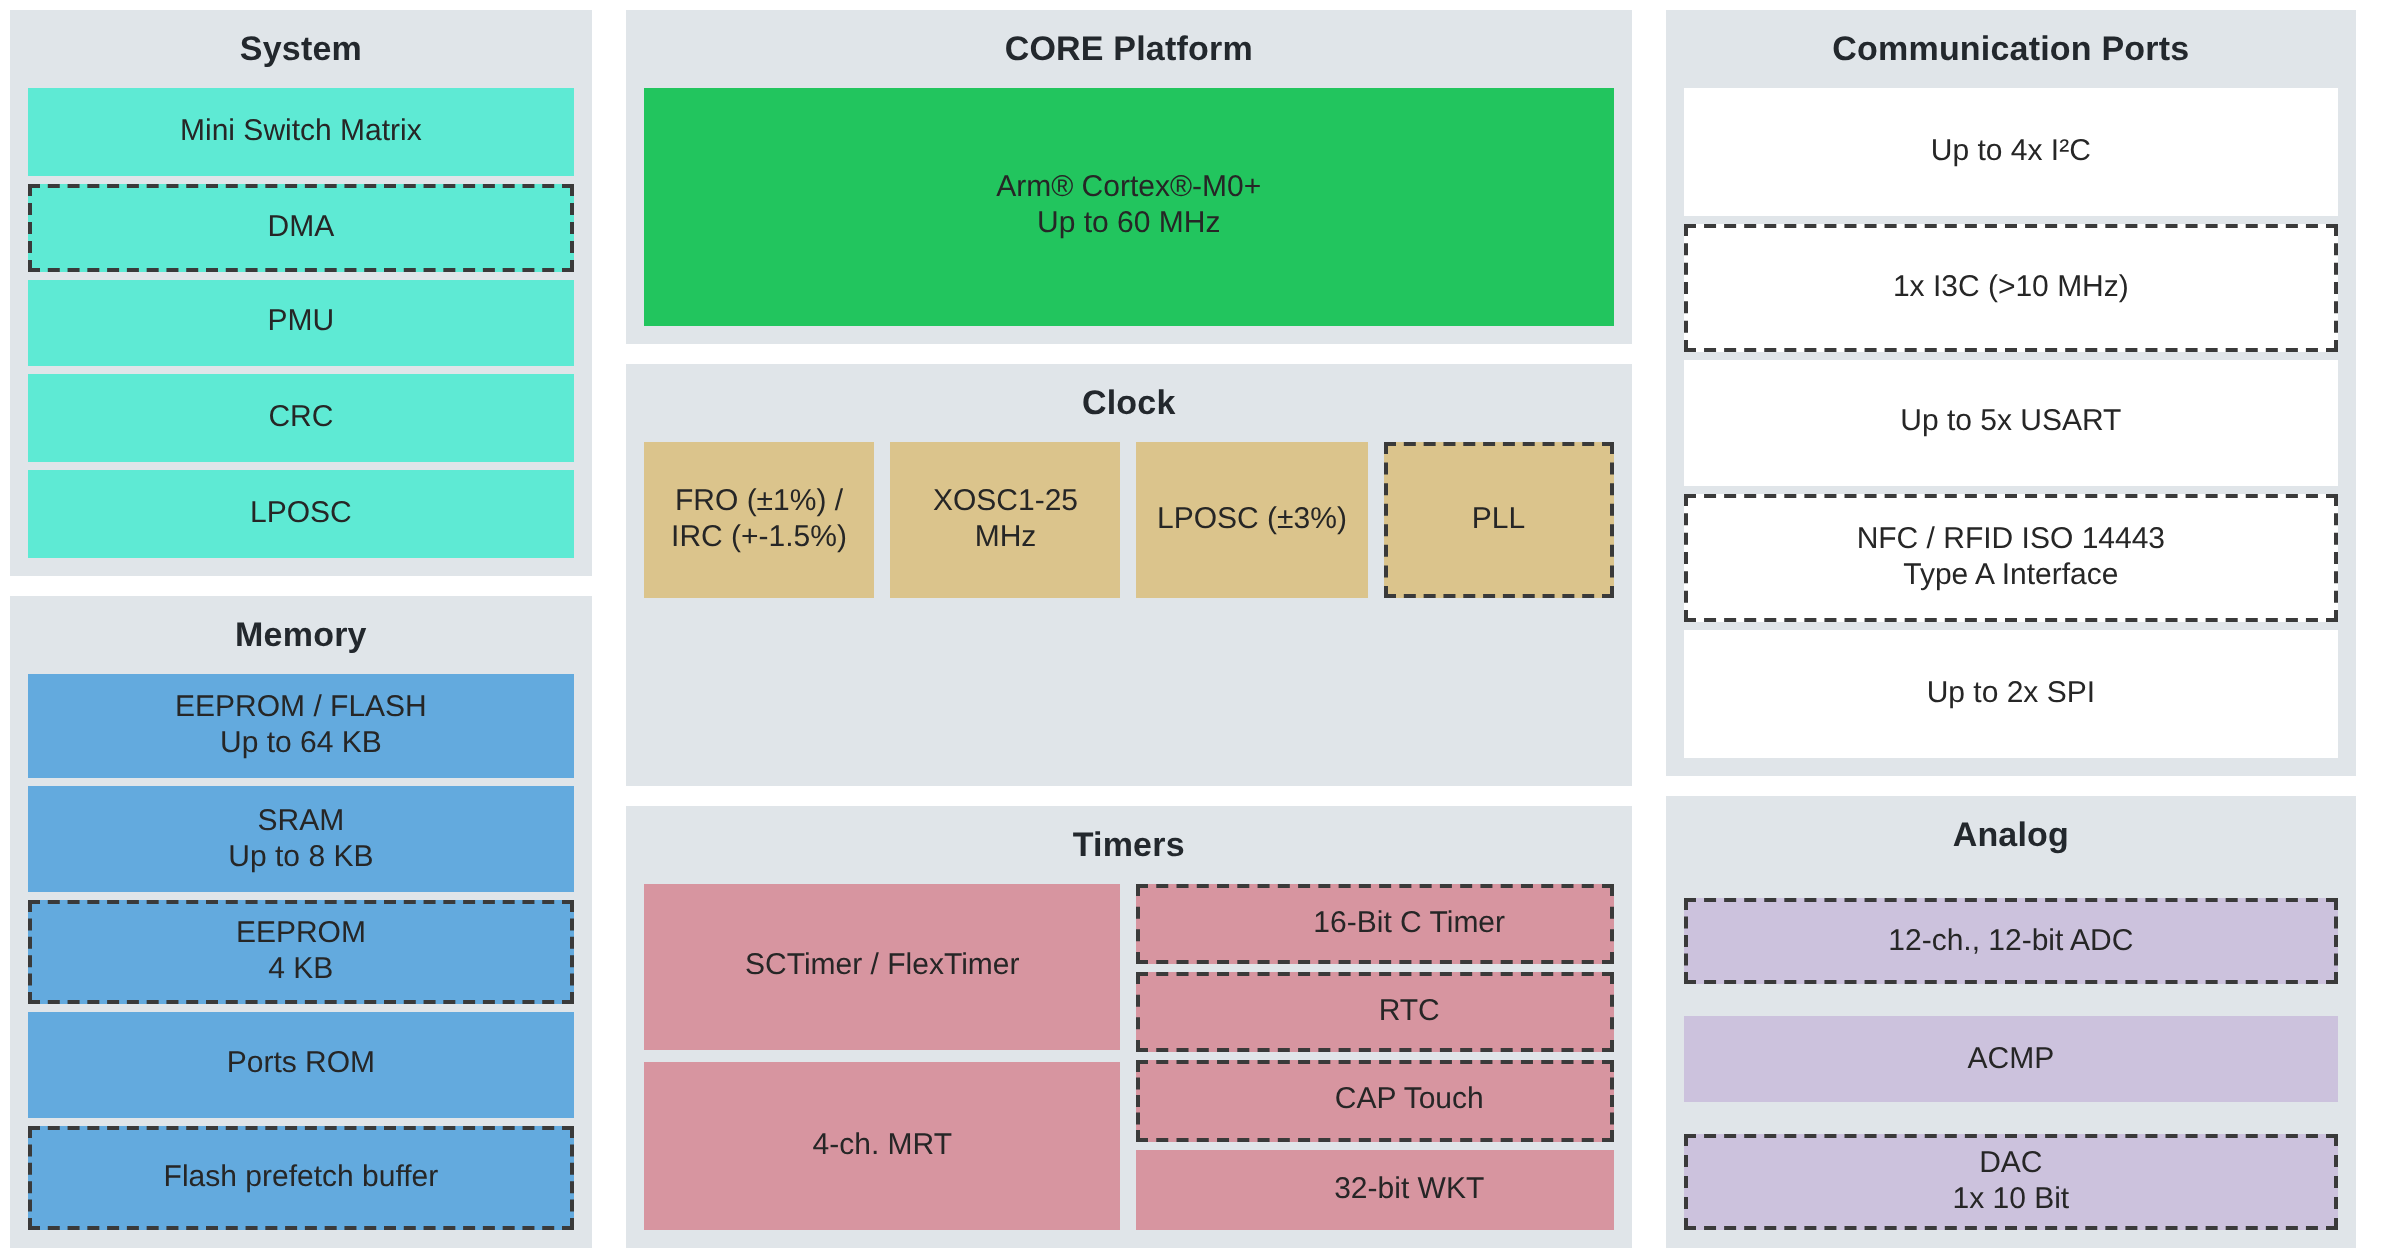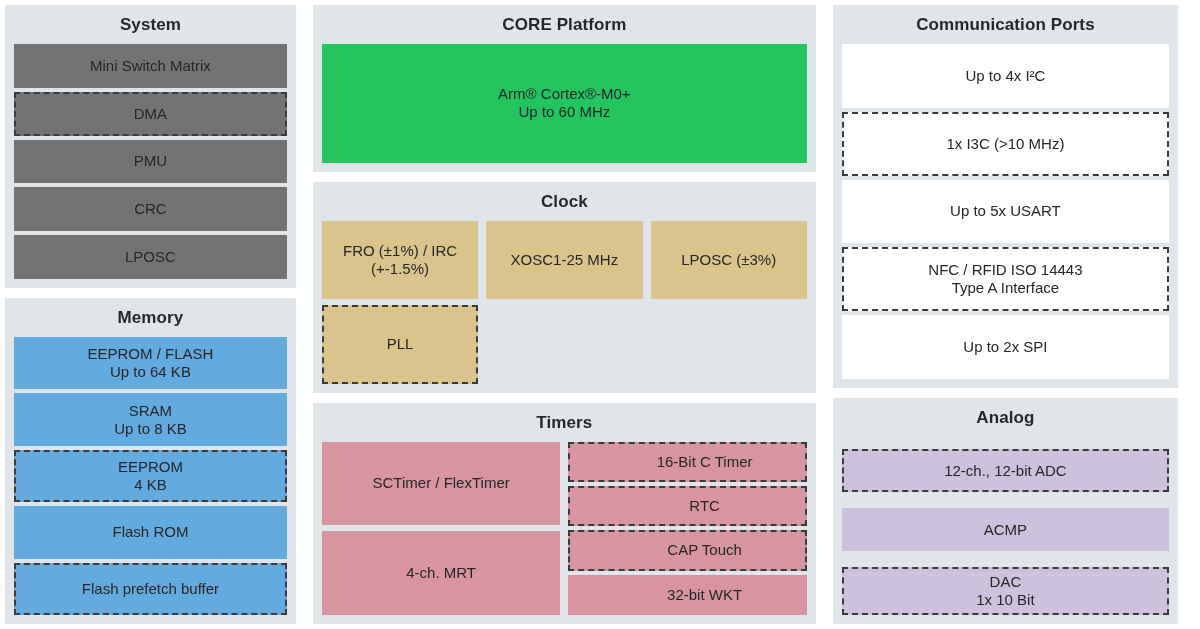--- a/index.html
+++ b/index.html
@@ -74,21 +74,21 @@
     box-sizing: border-box;
     border: 2px solid transparent;
     padding: 4px 6px;
     white-space: pre-line;
   }
   .block.dashed {
     border: 2px dashed #3a3a3a;
   }
 
   
-  .fill-orange { background: #737373; }
+  .fill-orange { background: #5eead4; }
   .fill-blue   { background: #63aade; }
   .fill-yellow { background: #22c55e; }
   .fill-tan    { background: #dbc48c; }
   .fill-pink   { background: #d795a0; }
   .fill-gray   { background: #ffffff; }
   .fill-purple { background: #ccc2dd; margin-top: 12px; }
 
   
   .panel-system { height: 283px; }
   .panel-system .blocks .block { flex: 1 1 0; }
@@ -97,21 +97,21 @@
   .panel-memory .blocks .block { flex: 1 1 0; }
 
   
   .panel-core { height: 168px; }
   .panel-core .block { flex: 1 1 auto; }
 
   .panel-clock { height: 212px; }
   .clock-grid {
     flex: 1 1 auto;
     display: grid;
-    grid-template-columns: 1fr 1fr 1fr;
+    grid-template-columns: 1fr 1fr 1fr 1fr;
     grid-template-rows: 1fr 1fr;
     gap: 6px 8px;
   }
 
   .panel-timers { height: 223px; }
   .timers-grid {
     flex: 1 1 auto;
     display: grid;
     grid-template-columns: 1fr 1fr;
     grid-template-rows: 1fr 1fr;
@@ -153,21 +153,21 @@
 
     <section class="panel panel-memory">
       <div class="panel-title">Memory</div>
       <div class="blocks">
         <div class="block fill-blue">EEPROM / FLASH
 Up to 64 KB</div>
         <div class="block fill-blue">SRAM
 Up to 8 KB</div>
         <div class="block fill-blue dashed">EEPROM
 4 KB</div>
-        <div class="block fill-blue">Flash ROM</div>
+        <div class="block fill-blue">Ports ROM</div>
         <div class="block fill-blue dashed">Flash prefetch buffer</div>
       </div>
     </section>
 
   </div>
 
   <div class="column col-mid">
 
     <section class="panel panel-core">
       <div class="panel-title">CORE Platform</div>

